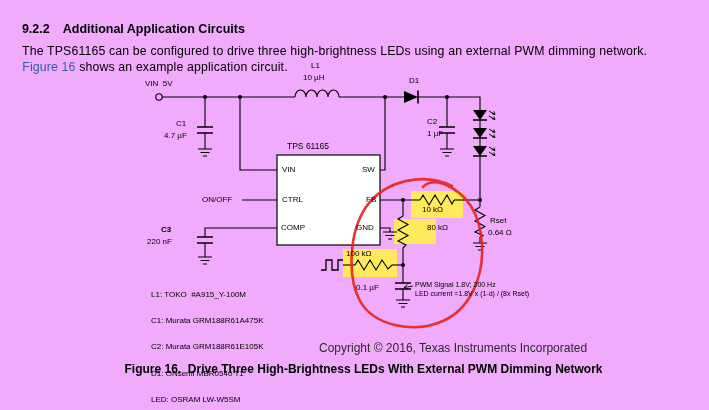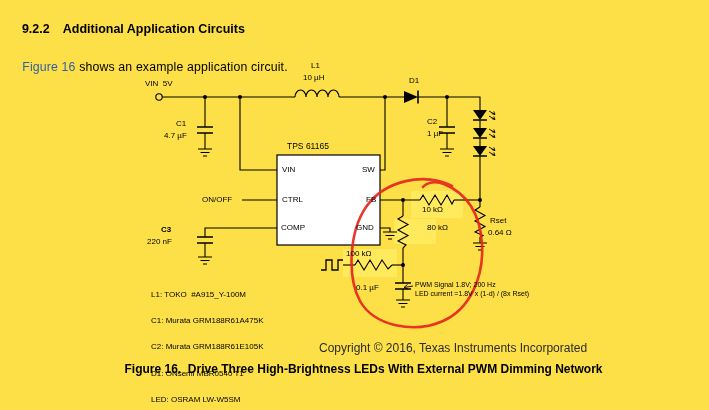--- a/index.html
+++ b/index.html
@@ -1,18 +1,18 @@
 <!DOCTYPE html>
 <html><head>
 <meta charset="utf-8">
 <style>
   * { margin:0; padding:0; box-sizing:border-box; }
   html,body { background:#ffffff; }
   body { font-family:"Liberation Sans", sans-serif; color:#000; }
-  .page { position:relative; width:709px; height:410px; background:#fde047; overflow:hidden; }
+  .page { position:relative; width:709px; height:410px; background:#f0abfc; overflow:hidden; }
 
   .heading { position:absolute; left:8px; top:8px; font-size:12.5px; font-weight:bold; white-space:pre; }
   .heading .num { margin-right:13px; }
 
   .body-line { position:absolute; left:8px; font-size:12.3px; letter-spacing:.15px; white-space:pre; }
   .line1 { top:30px; }
   .line2 { top:46px; }
   .link { color:#2f5fa5; text-decoration:none; cursor:pointer; }
 
   .lbl { position:absolute; font-size:8px; line-height:1; white-space:pre; color:#000; }
@@ -28,20 +28,23 @@
 </style>
 </head>
 <body>
 
 <div class="page">
 
   <div class="heading">
     <span class="num">9.2.2</span><span>Additional Application Circuits</span>
   </div>
 
+  <div class="body-line line1">
+    <span>The TPS61165 can be configured to drive three high-brightness LEDs using an external PWM dimming network.</span>
+  </div>
   <div class="body-line line2">
     <a class="link" style="color: rgb(47, 95, 165);">Figure 16</a><span> shows an example application circuit.</span>
   </div>
 
   <svg class="circuit" width="709" height="410" viewBox="0 0 709 410">
 
     <g>
       <rect x="411" y="191" width="52" height="27" fill="#ffe95c"></rect>
       <rect x="394" y="219" width="42" height="25" fill="#ffe95c"></rect>
       <rect x="343" y="249" width="54" height="28" fill="#ffe95c"></rect>

